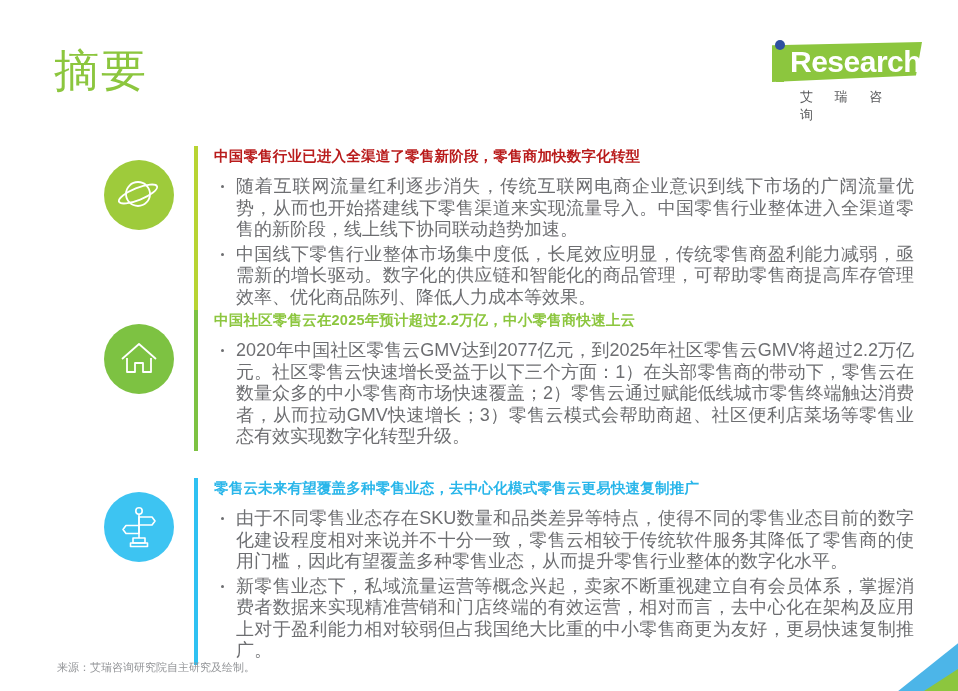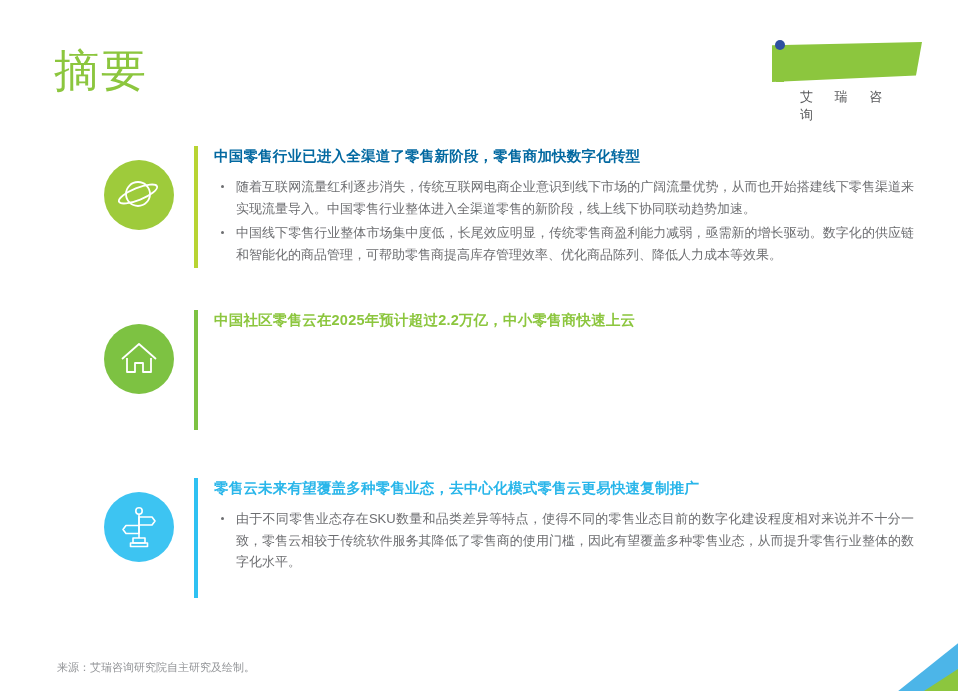--- a/index.html
+++ b/index.html
@@ -130,21 +130,21 @@
     letter-spacing: 0.2px;
   }
   ul.bullets {
     list-style: none;
     margin: 0;
     padding: 0;
   }
   ul.bullets li {
     position: relative;
     padding-left: 22px;
-    font-size: 13px;
+    font-size: 18px;
     line-height: 21.5px;
     color: #6d6e71;
     margin-bottom: 3px;
     text-align: justify;
   }
   ul.bullets li::before {
     content: "";
     position: absolute;
     left: 7px;
     top: 9px;
@@ -192,73 +192,78 @@
 </head>
 <body>
 
 <div class="page-title">摘要</div>
 
 <div class="logo">
   <div class="logo-mark">
     <div class="logo-shape"></div>
     <div class="logo-i-stem"></div>
     <div class="logo-dot"></div>
+    <div class="logo-word">Research</div>
   </div>
   <div class="logo-sub">艾 瑞 咨 询</div>
 </div>
 
 <div class="section sec1">
   <div class="icon-wrap">
     <div class="icon-circle" style="background:#9ecb3b">
       <svg width="44" height="44" viewBox="0 0 44 44" fill="none" stroke="#ffffff" stroke-width="1.8">
         <circle cx="21" cy="21" r="12"></circle>
         <ellipse cx="21" cy="21" rx="20.5" ry="6" transform="rotate(-22 21 21)"></ellipse>
       </svg>
     </div>
   </div>
   <div class="body-wrap" style="border-left-color:#b8d433">
-    <p class="sec-heading" style="color:#0369a1">中国零售行业已进入全渠道了零售新阶段，零售商加快数字化转型</p>
+    <p class="sec-heading" style="color:#b91c1c">中国零售行业已进入全渠道了零售新阶段，零售商加快数字化转型</p>
     <ul class="bullets">
       <li>随着互联网流量红利逐步消失，传统互联网电商企业意识到线下市场的广阔流量优势，从而也开始搭建线下零售渠道来实现流量导入。中国零售行业整体进入全渠道零售的新阶段，线上线下协同联动趋势加速。</li>
       <li>中国线下零售行业整体市场集中度低，长尾效应明显，传统零售商盈利能力减弱，亟需新的增长驱动。数字化的供应链和智能化的商品管理，可帮助零售商提高库存管理效率、优化商品陈列、降低人力成本等效果。</li>
     </ul>
   </div>
 </div>
 
 <div class="section sec2">
   <div class="icon-wrap">
     <div class="icon-circle" style="background:#7dc242">
       <svg width="44" height="44" viewBox="0 0 44 44" fill="none" stroke="#ffffff" stroke-width="1.8" stroke-linejoin="round">
         <polyline points="5,22 22,7 39,22"></polyline>
         <polyline points="10,21 10,35 18,35 18,26 26,26 26,35 34,35 34,21"></polyline>
       </svg>
     </div>
   </div>
   <div class="body-wrap" style="border-left-color:#7dc242">
     <p class="sec-heading" style="color:#8cc63e">中国社区零售云在2025年预计超过2.2万亿，中小零售商快速上云</p>
+    <ul class="bullets">
+      <li>2020年中国社区零售云GMV达到2077亿元，到2025年社区零售云GMV将超过2.2万亿元。社区零售云快速增长受益于以下三个方面：1）在头部零售商的带动下，零售云在数量众多的中小零售商市场快速覆盖；2）零售云通过赋能低线城市零售终端触达消费者，从而拉动GMV快速增长；3）零售云模式会帮助商超、社区便利店菜场等零售业态有效实现数字化转型升级。</li>
+    </ul>
   </div>
 </div>
 
 <div class="section sec3">
   <div class="icon-wrap">
     <div class="icon-circle" style="background:#3dc4f2">
       <svg width="44" height="44" viewBox="0 0 44 44" fill="none" stroke="#ffffff" stroke-width="1.6" stroke-linejoin="round">
         <circle cx="22" cy="6" r="3.2"></circle>
         <line x1="22" y1="9" x2="22" y2="33"></line>
         <polygon points="22,12 35,12 38,16 35,20 22,20"></polygon>
         <polygon points="22,20.5 9,20.5 6,24.5 9,28.5 22,28.5"></polygon>
         <rect x="16" y="33" width="12" height="5"></rect>
         <rect x="13.5" y="38" width="17" height="3.5"></rect>
       </svg>
     </div>
   </div>
   <div class="body-wrap" style="border-left-color:#2ec1f2">
     <p class="sec-heading" style="color:#29b6ea">零售云未来有望覆盖多种零售业态，去中心化模式零售云更易快速复制推广</p>
     <ul class="bullets">
       <li>由于不同零售业态存在SKU数量和品类差异等特点，使得不同的零售业态目前的数字化建设程度相对来说并不十分一致，零售云相较于传统软件服务其降低了零售商的使用门槛，因此有望覆盖多种零售业态，从而提升零售行业整体的数字化水平。</li>
+      <li>新零售业态下，私域流量运营等概念兴起，卖家不断重视建立自有会员体系，掌握消费者数据来实现精准营销和门店终端的有效运营，相对而言，去中心化在架构及应用上对于盈利能力相对较弱但占我国绝大比重的中小零售商更为友好，更易快速复制推广。</li>
     </ul>
   </div>
 </div>
 
 <div class="footer-source">来源：艾瑞咨询研究院自主研究及绘制。</div>
 <div class="corner-deco">
   <div class="corner-blue"></div>
   <div class="corner-green"></div>
 </div>
 

